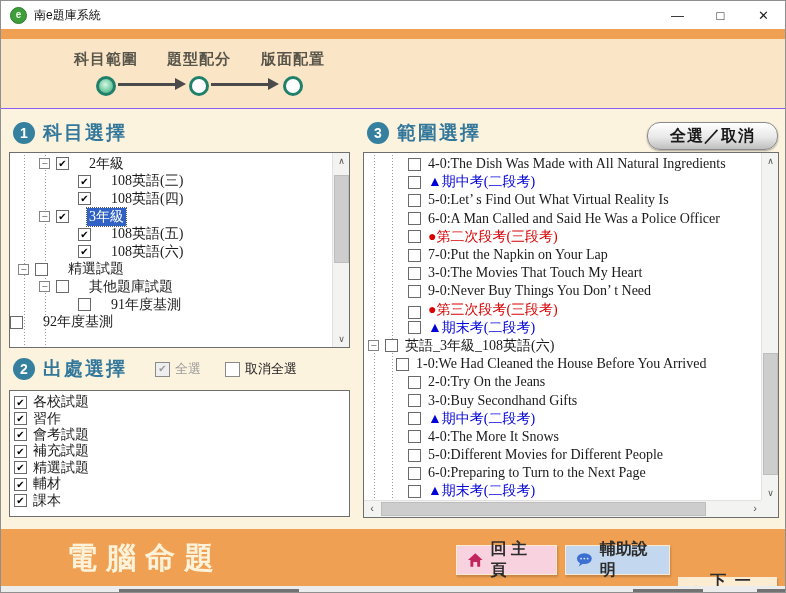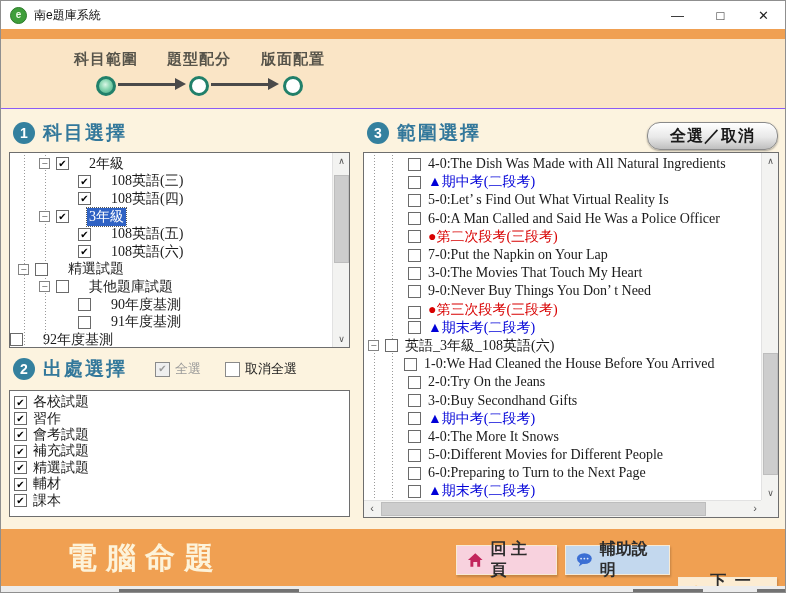--- a/index.html
+++ b/index.html
@@ -186,24 +186,20 @@
           <span class="cb"></span>
           <span class="lbl" style="margin-left: 18px;">精選試題</span>
         </div>
         <div class="tree-row" style="padding-left: 29px;">
           <span class="exp">−</span>
           <span class="cb"></span>
           <span class="lbl" style="margin-left: 18px;">其他題庫試題</span>
         </div>
         <div class="tree-row" style="padding-left: 68px;">
           <span class="cb"></span>
-          <span class="lbl" style="margin-left: 18px;">90年度基測</span>
-        </div>
-        <div class="tree-row" style="padding-left: 68px;">
-          <span class="cb"></span>
           <span class="lbl" style="margin-left: 18px;">91年度基測</span>
         </div>
         <div class="tree-row" style="">
           <span class="cb"></span>
           <span class="lbl" style="margin-left: 18px;">92年度基測</span>
         </div>
       </div>
     <div class="vscroll">
       <div class="sarrow up">∧</div>
       <div class="thumb" id="subject-thumb"></div>
@@ -299,21 +295,21 @@
         </div>
         <div class="tree-row" style="padding-left: 44px;">
           <span class="cb"></span>
           <span class="lbl blue" style="margin-left: 5px;">▲期末考(二段考)</span>
         </div>
         <div class="tree-row" style="padding-left: 4px;">
           <span class="exp">−</span>
           <span class="cb"></span>
           <span class="lbl" style="margin-left: 5px;">英語_3年級_108英語(六)</span>
         </div>
-        <div class="tree-row" style="padding-left: 40px;">
+        <div class="tree-row" style="padding-left: 32px;">
           <span class="cb"></span>
           <span class="lbl" style="margin-left: 5px;">1-0:We Had Cleaned the House Before You Arrived</span>
         </div>
         <div class="tree-row" style="padding-left: 44px;">
           <span class="cb"></span>
           <span class="lbl" style="margin-left: 5px;">2-0:Try On the Jeans</span>
         </div>
         <div class="tree-row" style="padding-left: 44px;">
           <span class="cb"></span>
           <span class="lbl" style="margin-left: 5px;">3-0:Buy Secondhand Gifts</span>

